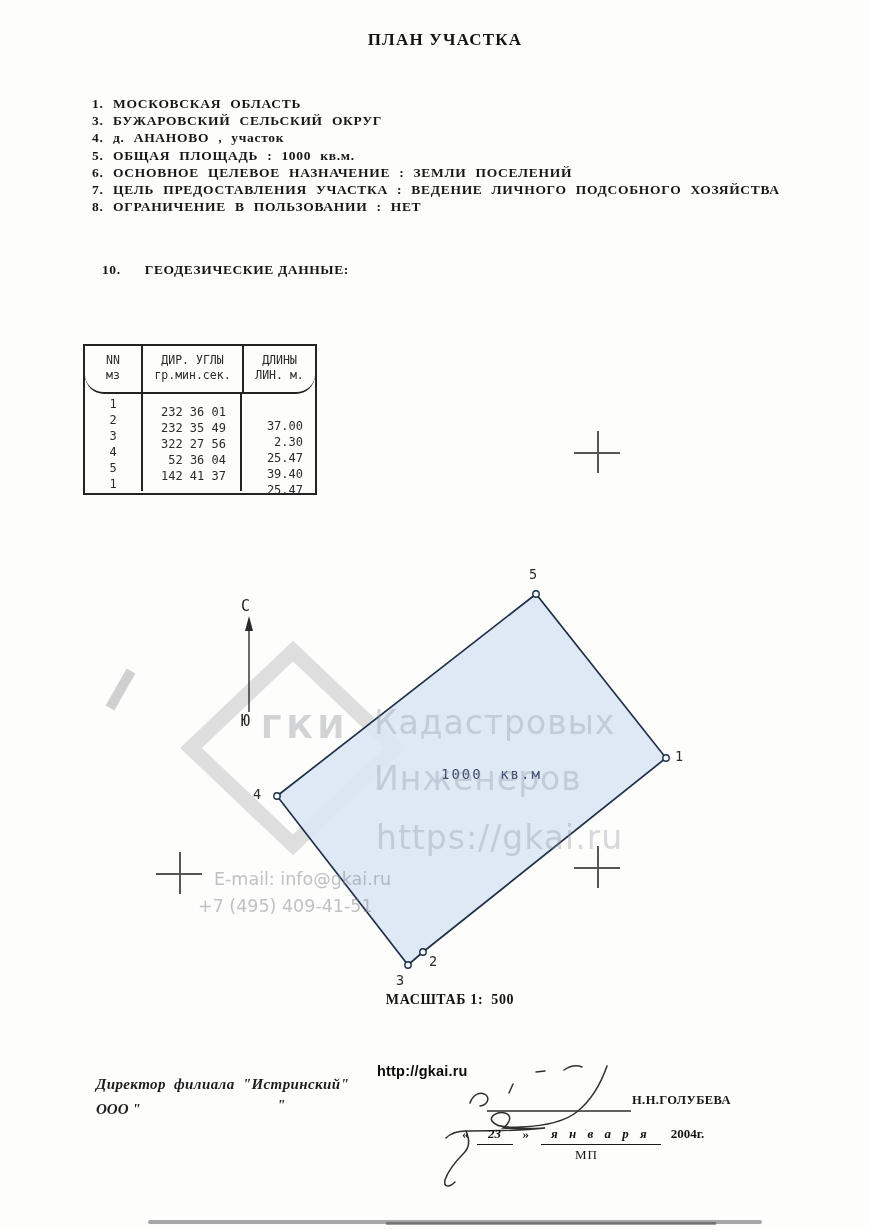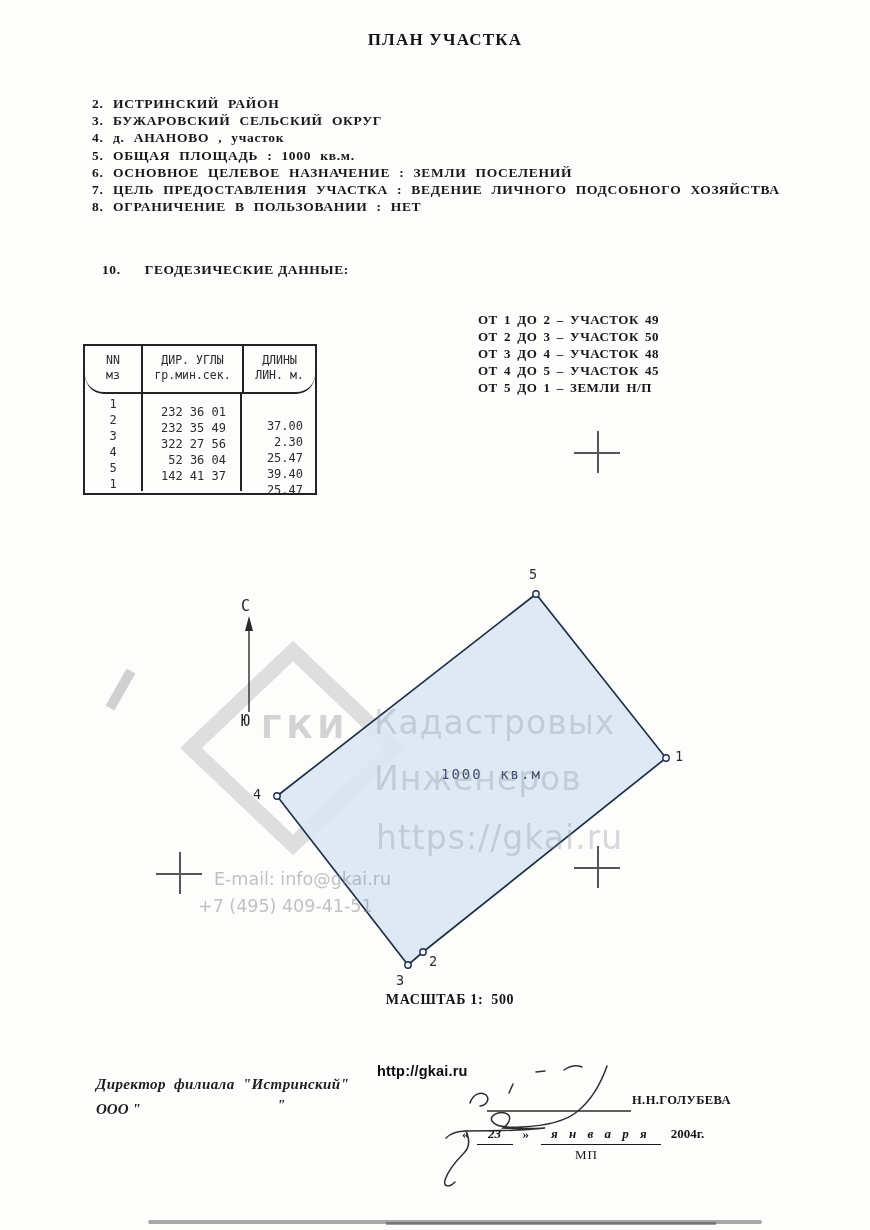--- a/index.html
+++ b/index.html
@@ -150,21 +150,21 @@
   <circle cx="666" cy="758" r="3.2" class="vertex-dot"></circle>
       <circle cx="423" cy="952" r="3.2" class="vertex-dot"></circle>
       <circle cx="408" cy="965" r="3.2" class="vertex-dot"></circle>
       <circle cx="277" cy="796" r="3.2" class="vertex-dot"></circle>
       <circle cx="536" cy="594" r="3.2" class="vertex-dot"></circle>
     </svg>
 
   <div class="abs" id="title">ПЛАН УЧАСТКА</div>
 
   <div class="abs" id="property-list">
-      <div class="prop-line"><span class="prop-num">2.</span><span>ИСТРИНСКИЙ  РАЙОН</span></div>
+      <div class="prop-line"><span class="prop-num">1.</span><span>МОСКОВСКАЯ  ОБЛАСТЬ</span></div>
       <div class="prop-line"><span class="prop-num">3.</span><span>БУЖАРОВСКИЙ СЕЛЬСКИЙ  ОКРУГ</span></div>
       <div class="prop-line"><span class="prop-num">4.</span><span>д. АНАНОВО , участок</span></div>
       <div class="prop-line"><span class="prop-num">5.</span><span>ОБЩАЯ  ПЛОЩАДЬ :  1000 кв.м.</span></div>
       <div class="prop-line"><span class="prop-num">6.</span><span>ОСНОВНОЕ ЦЕЛЕВОЕ НАЗНАЧЕНИЕ : ЗЕМЛИ  ПОСЕЛЕНИЙ</span></div>
       <div class="prop-line"><span class="prop-num">7.</span><span>ЦЕЛЬ ПРЕДОСТАВЛЕНИЯ УЧАСТКА : ВЕДЕНИЕ ЛИЧНОГО ПОДСОБНОГО ХОЗЯЙСТВА</span></div>
       <div class="prop-line"><span class="prop-num">8.</span><span>ОГРАНИЧЕНИЕ В ПОЛЬЗОВАНИИ : НЕТ</span></div>
     </div>
 
   <div class="abs" id="sec10">
     <span class="sec10-num">10.</span><span>ГЕОДЕЗИЧЕСКИЕ ДАННЫЕ:</span>
@@ -204,27 +204,20 @@
       <div class="c3 col-lengths">
           <div>37.00</div>
           <div>2.30</div>
           <div>25.47</div>
           <div>39.40</div>
           <div>25.47</div>
         </div>
     </div>
   </div>
 
-  <div class="abs" id="adjacency">
-      <div>ОТ 1 ДО 2 – УЧАСТОК  49</div>
-      <div>ОТ 2 ДО 3 – УЧАСТОК  50</div>
-      <div>ОТ 3 ДО 4 – УЧАСТОК  48</div>
-      <div>ОТ 4 ДО 5 – УЧАСТОК  45</div>
-      <div>ОТ 5 ДО 1 – ЗЕМЛИ  Н/П</div>
-    </div>
 
   <div id="north-label">С</div>
   <div id="south-label">Ю</div>
 
   <div class="abs" id="area-label">1000 кв.м</div>
 
   <div class="wm" id="wm-logo-text">ГКИ</div>
   <div class="wm wm-company" id="wm-line-1">Кадастровых</div>
   <div class="wm wm-company" id="wm-line-2">Инженеров</div>
   <div class="wm" id="wm-site">https://gkai.ru</div>

